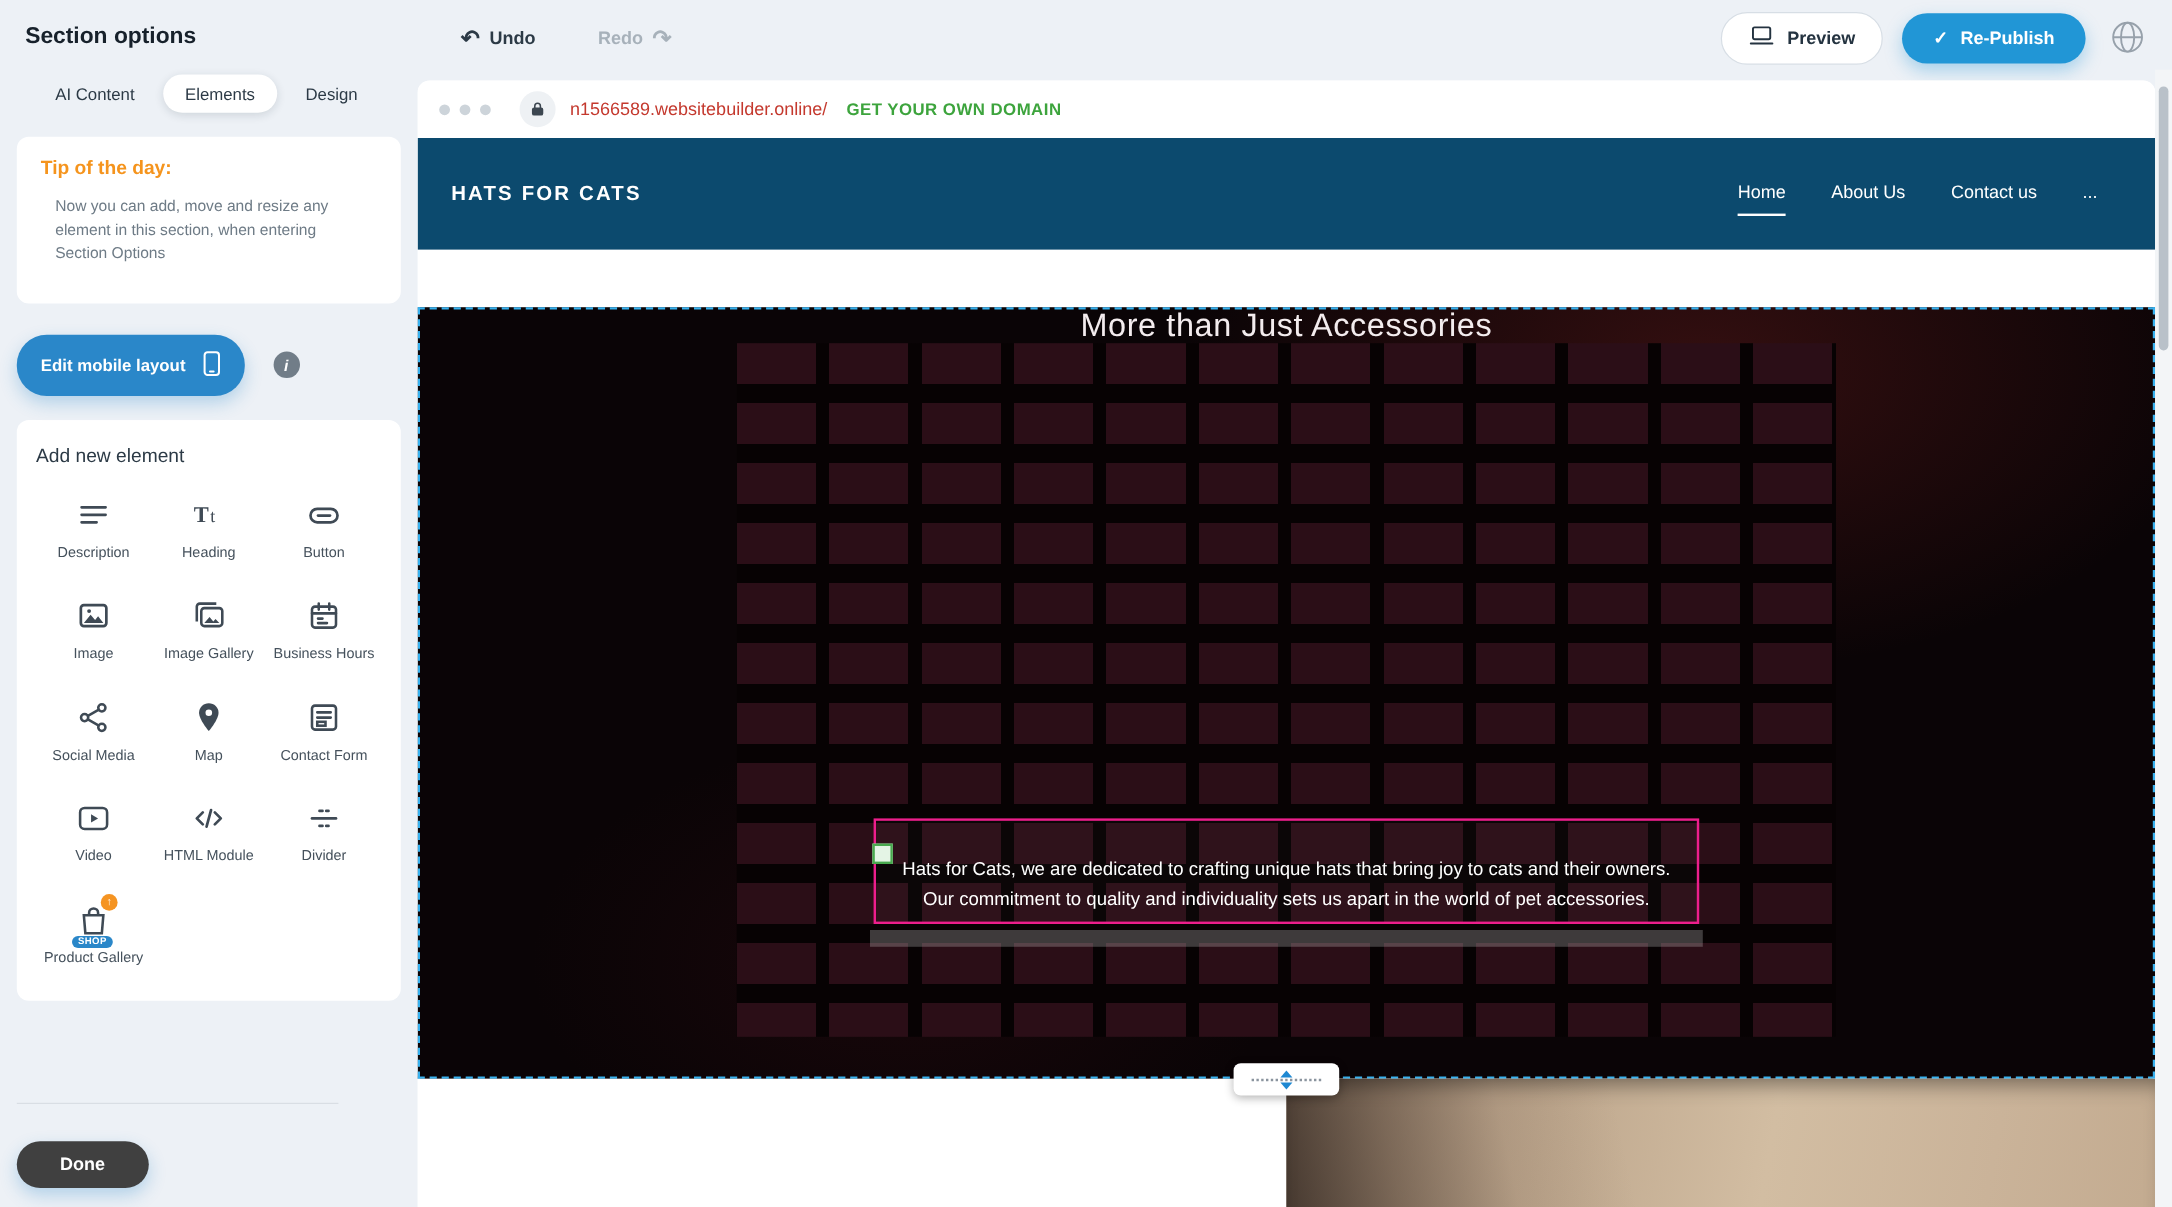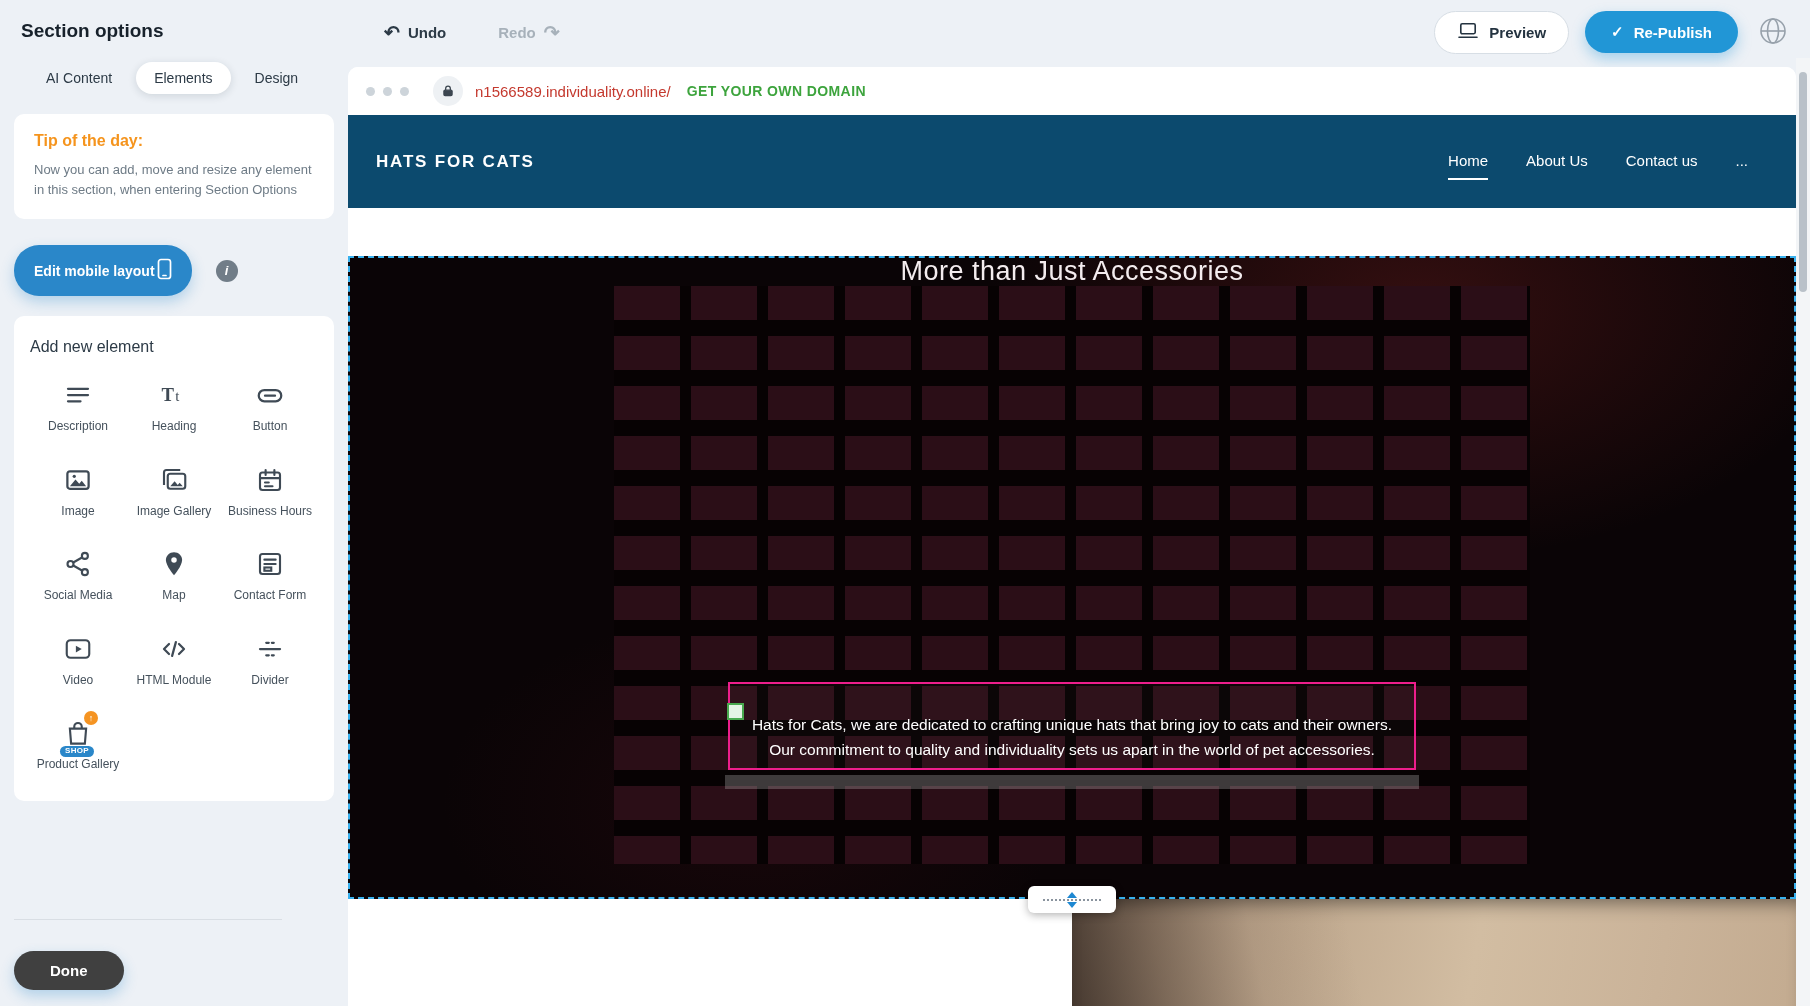--- a/index.html
+++ b/index.html
@@ -20,23 +20,23 @@
 
   
   .sidebar { position:absolute; left:0; top:0; width:348px; height:100%; padding-top:20px; }
   .sb-title { margin:0 0 20px 21px; font-size:19px; font-weight:700; color:#17212b; }
   .tabs { display:flex; align-items:center; margin-left:28px; gap:6px; }
   .tab { padding:8px 18px; font-size:14px; color:#2c3a46; border-radius:18px; background:none; border:none; cursor:pointer; font-family:inherit; }
   .tab.active { background:#fff; box-shadow:0 2px 8px rgba(20,40,60,.14); }
   .card { background:#fff; border-radius:10px; margin:20px 14px 0 14px; }
   .tip { padding:18px 20px 20px; }
   .tip h3 { color:#f5941d; font-size:16px; margin:0 0 10px; font-weight:700; }
-  .tip p { margin:0; font-size:13px; color:#6e7b86; line-height:1.5; }
+  .tip p { margin:12px; font-size:13px; color:#6e7b86; line-height:1.5; }
   .mobile-row { display:flex; align-items:center; gap:24px; margin:26px 14px 0 14px; }
-  .btn-mobile { display:flex; align-items:center; gap:2px; background:#2a87c9; color:#fff; font-weight:700; font-size:14px; border:none; border-radius:25px; padding:13px 20px; cursor:pointer; font-family:inherit; box-shadow:0 6px 14px rgba(42,135,201,.3); }
+  .btn-mobile { display:flex; align-items:center; gap:14px; background:#2a87c9; color:#fff; font-weight:700; font-size:14px; border:none; border-radius:25px; padding:13px 20px; cursor:pointer; font-family:inherit; box-shadow:0 6px 14px rgba(42,135,201,.3); }
   .info-badge { width:22px; height:22px; border-radius:50%; background:#717d88; color:#fff; font-size:13px; font-weight:700; font-style:italic; display:flex; align-items:center; justify-content:center; cursor:pointer; }
   .add-card { padding:22px 16px 28px; }
   .add-title { font-size:16px; color:#2c3a46; margin:0 0 24px; font-weight:500; }
   .egrid { display:grid; grid-template-columns:repeat(3,1fr); row-gap:30px; }
   .eitem { display:flex; flex-direction:column; align-items:center; gap:9px; font-size:12px; color:#45515c; text-align:center; line-height:1.3; cursor:pointer; position:relative; }
   .eitem svg { width:30px; height:30px; display:block; }
   .shop-wrap { position:relative; width:30px; height:30px; }
   .shop-pill { position:absolute; left:-3px; top:28px; background:#2a87c9; color:#fff; font-size:8px; font-weight:700; border-radius:7px; padding:0 5px; letter-spacing:.3px; }
   .shop-dot { position:absolute; right:-5px; top:-7px; width:14px; height:14px; border-radius:50%; background:#f59422; color:#fff; font-size:9px; display:flex; align-items:center; justify-content:center; }
   .sb-divider { position:absolute; left:14px; right:66px; bottom:78px; border:none; border-top:1px solid #d9dee4; }
@@ -314,21 +314,21 @@
         <span class="dot"></span>
         <span class="dot"></span>
         <span class="dot"></span>
       </div>
       <span class="lock-wrap">
         <svg width="14" height="14" viewBox="0 0 24 24" fill="none" stroke="#3c4650" stroke-width="2.2">
             <rect x="5" y="10.5" width="14" height="9.5" rx="2" fill="#3c4650"></rect>
             <path d="M8 10.5V7.5a4 4 0 0 1 8 0v3"></path>
           </svg>
       </span>
-      <span class="url">n1566589.individuality.online/</span>
+      <span class="url">n1566589.websitebuilder.online/</span>
       <span class="domain">GET YOUR OWN DOMAIN</span>
     </div>
 
     <header class="site-header">
       <span class="logo">HATS FOR CATS</span>
       <nav class="nav">
         <span class="nav-item active">Home</span>
         <span class="nav-item">About Us</span>
         <span class="nav-item">Contact us</span>
         <span class="nav-item">...</span>

